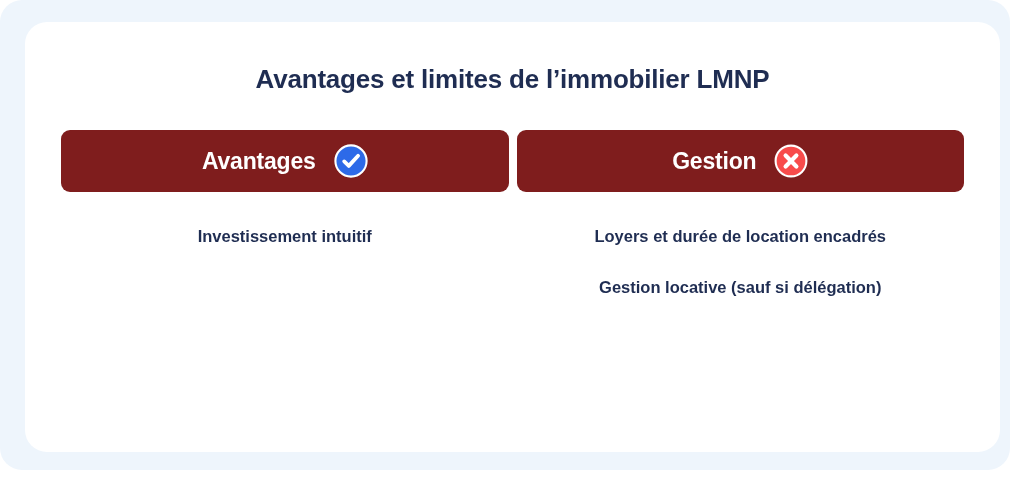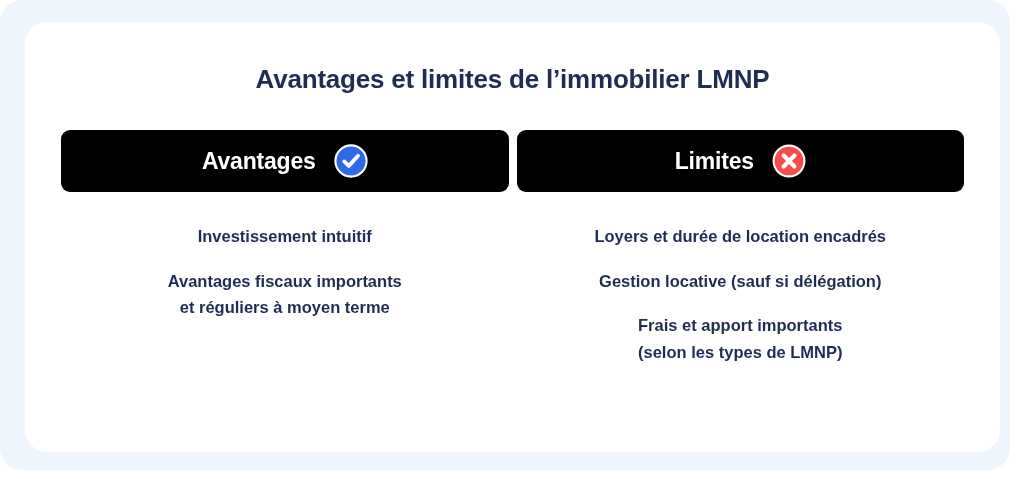--- a/index.html
+++ b/index.html
@@ -68,21 +68,21 @@
 
   .column {
     width: 447.5px;
     display: flex;
     flex-direction: column;
   }
 
   .col-header {
     height: 62px;
     border-radius: 9px;
-    background: #000000;
+    background: #7f1d1d;
     display: flex;
     align-items: center;
     justify-content: center;
     gap: 18px;
   }
 
   .col-header-label {
     font-size: 23px;
     font-weight: bold;
     color: #ffffff;
@@ -93,20 +93,21 @@
     width: 34px;
     height: 34px;
     display: block;
     flex: 0 0 auto;
   }
 
   .col-items {
     margin-top: 22px;
     display: flex;
     flex-direction: column;
+    gap: 6px;
   }
 
   .col-item {
     text-align: center;
     font-size: 16.5px;
     font-weight: bold;
     color: #1f2d52;
     line-height: 1.62;
     padding: 9px 0;
   }
@@ -136,48 +137,40 @@
               <circle cx="17" cy="17" r="15.6" fill="#2d6ae8" stroke="#ffffff" stroke-width="2.1"></circle>
               <path d="M10.2 17.4 L14.8 21.9 L24.1 11.8" fill="none" stroke="#ffffff" stroke-width="3.8" stroke-linecap="round" stroke-linejoin="round"></path>
             </svg>
           </span>
         </div>
         <div class="col-items">
           <div class="col-item">
             <span>Investissement intuitif</span>
             
           </div>
-          <div class="col-item">
-            <span>Avantages fiscaux importants</span>
-            <span class="line2">et réguliers à moyen terme</span>
-          </div>
         </div>
       </div>
 
       <div class="column">
         <div class="col-header">
-          <span class="col-header-label">Limites</span>
+          <span class="col-header-label">Gestion</span>
           <span class="header-icon">
             <svg class="header-icon" viewBox="0 0 34 34" xmlns="http://www.w3.org/2000/svg">
               <circle cx="17" cy="17" r="15.4" fill="#f84b4b" stroke="#ffffff" stroke-width="2.1"></circle>
               <path d="M11.6 11.6 L22.4 22.4 M22.4 11.6 L11.6 22.4" fill="none" stroke="#ffffff" stroke-width="4.2" stroke-linecap="round"></path>
             </svg>
           </span>
         </div>
         <div class="col-items">
           <div class="col-item">
             <span>Loyers et durée de location encadrés</span>
             
           </div>
           <div class="col-item">
             <span>Gestion locative (sauf si délégation)</span>
             
           </div>
-          <div class="col-item">
-            <span>Frais et apport importants</span>
-            <span class="line2">(selon les types de LMNP)</span>
-          </div>
         </div>
       </div>
 
     </div>
   </div>
 </div>
 
 </body></html>

